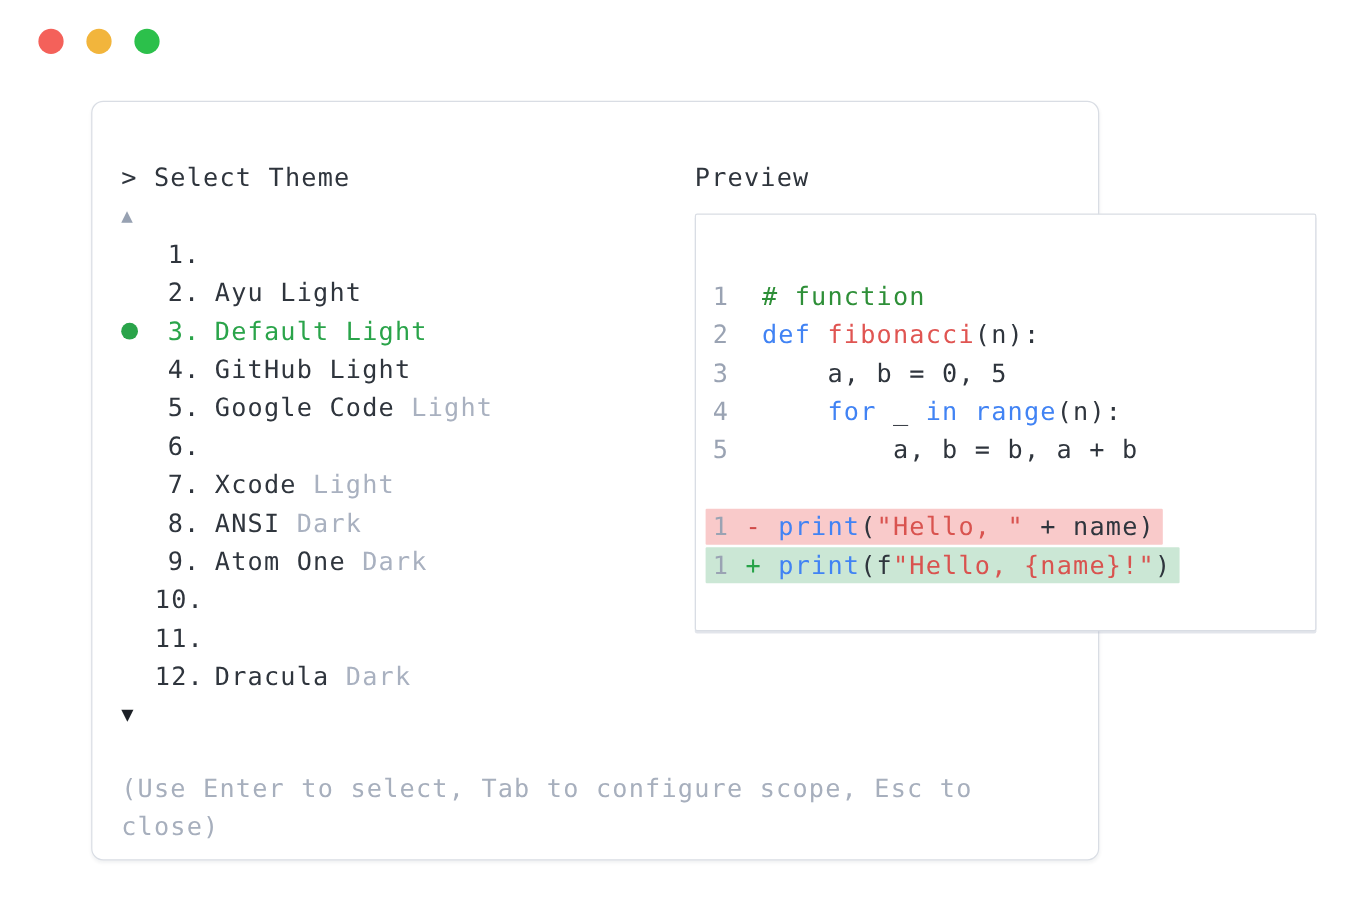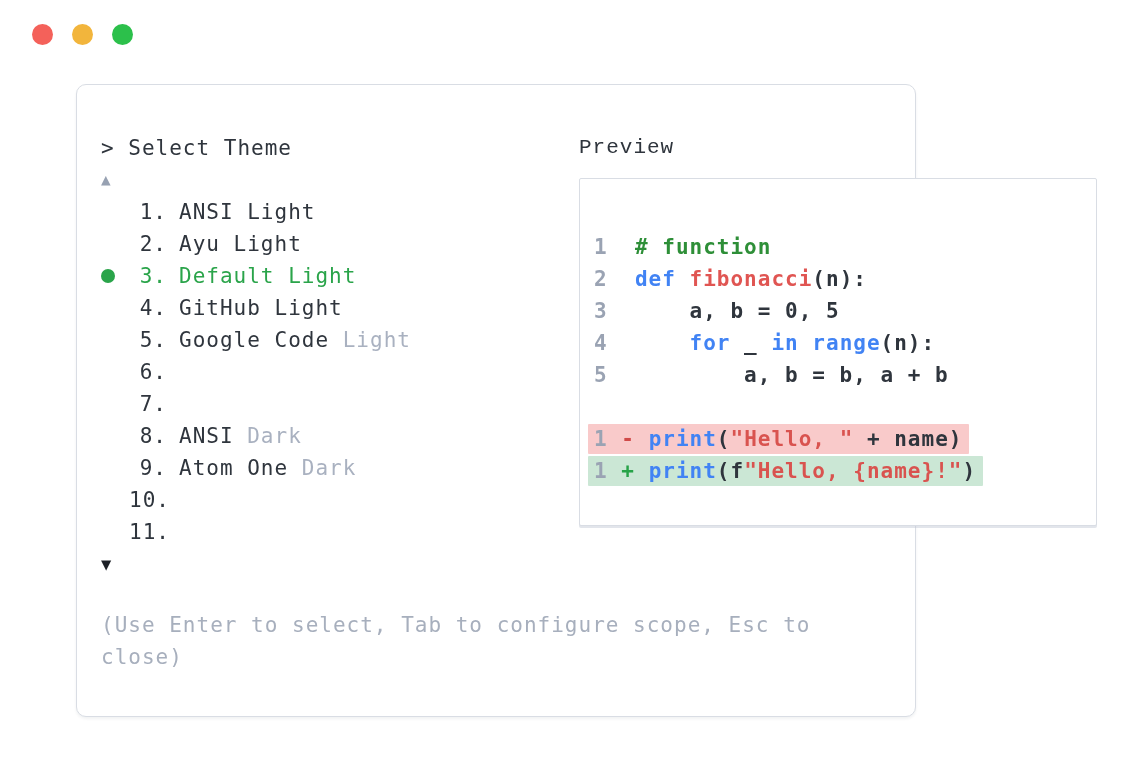--- a/index.html
+++ b/index.html
@@ -58,32 +58,31 @@
   .num { width: 38px; flex: none; text-align: right; }
   .label { margin-left: 12px; white-space: pre; }
   .variant { color: var(--text-gray); text-align: right; }
   .list-item.selected .num,
   .list-item.selected .label,
   .list-item.selected .variant { color: var(--accent-green); }
 
   .footer { margin-top: 29px; height: 32px; color: var(--help-gray); }
 
   
-  .preview-title { height: 32px; font-family: Liberation Mono, monospace; }
+  .preview-title { height: 32px; }
   .preview-box {
     margin-top: 14px;
     width: 518px;
     box-sizing: border-box;
     background: #ffffff;
     border: 1.5px solid var(--border);
     border-radius: 2px;
     box-shadow: 0 2px 0 rgba(190,198,210,0.45);
     padding: 52px 12px 38px 14px;
     overflow: hidden;
-    font-weight: bold;
   }
   .code-line { height: 32px; white-space: pre; }
   .t-ln  { color: var(--line-number); }
   .t-pl  { color: var(--text-dark); }
   .t-kw  { color: var(--kw-blue); }
   .t-fn  { color: var(--fn-red); text-align: center; }
   .t-str { color: var(--str-red); }
   .t-cm  { color: var(--cm-green); }
   .t-del { color: var(--del-red); }
   .t-add { color: var(--add-green); }
@@ -104,21 +103,20 @@
   <div class="content">
 
     <div class="left-col mono">
       <div class="prompt-row">&gt; Select Theme</div>
       <div class="scroll-row scroll-up">▲</div>
 
       <div id="theme-list">
           <div class="list-item">
             <span class="gutter"></span>
             <span class="num">1.</span>
-            <span class="label"><span>ANSI Light</span></span>
           </div>
           <div class="list-item">
             <span class="gutter"></span>
             <span class="num">2.</span>
             <span class="label"><span>Ayu Light</span></span>
           </div>
           <div class="list-item selected">
             <span class="gutter">
               <span class="bullet"></span>
             </span>
@@ -135,38 +133,44 @@
             <span class="num">5.</span>
             <span class="label"><span>Google Code</span><span class="variant"> Light</span></span>
           </div>
           <div class="list-item">
             <span class="gutter"></span>
             <span class="num">6.</span>
           </div>
           <div class="list-item">
             <span class="gutter"></span>
             <span class="num">7.</span>
+            <span class="label"><span>Xcode</span><span class="variant"> Light</span></span>
           </div>
           <div class="list-item">
             <span class="gutter"></span>
             <span class="num">8.</span>
             <span class="label"><span>ANSI</span><span class="variant"> Dark</span></span>
           </div>
           <div class="list-item">
             <span class="gutter"></span>
             <span class="num">9.</span>
             <span class="label"><span>Atom One</span><span class="variant"> Dark</span></span>
           </div>
           <div class="list-item">
             <span class="gutter"></span>
             <span class="num">10.</span>
           </div>
           <div class="list-item">
             <span class="gutter"></span>
             <span class="num">11.</span>
+          </div>
+          <div class="list-item">
+            <span class="gutter"></span>
+            <span class="num">12.</span>
+            <span class="label"><span>Dracula</span><span class="variant"> Dark</span></span>
           </div>
         </div>
 
       <div class="scroll-row scroll-down">▼</div>
     </div>
 
     <div class="right-col mono">
       <div class="preview-title">Preview</div>
       <div class="preview-box" id="preview-box">
           <div class="code-line"><span class="t-ln">1</span><span class="t-pl">  </span><span class="t-cm"># function</span></div>

